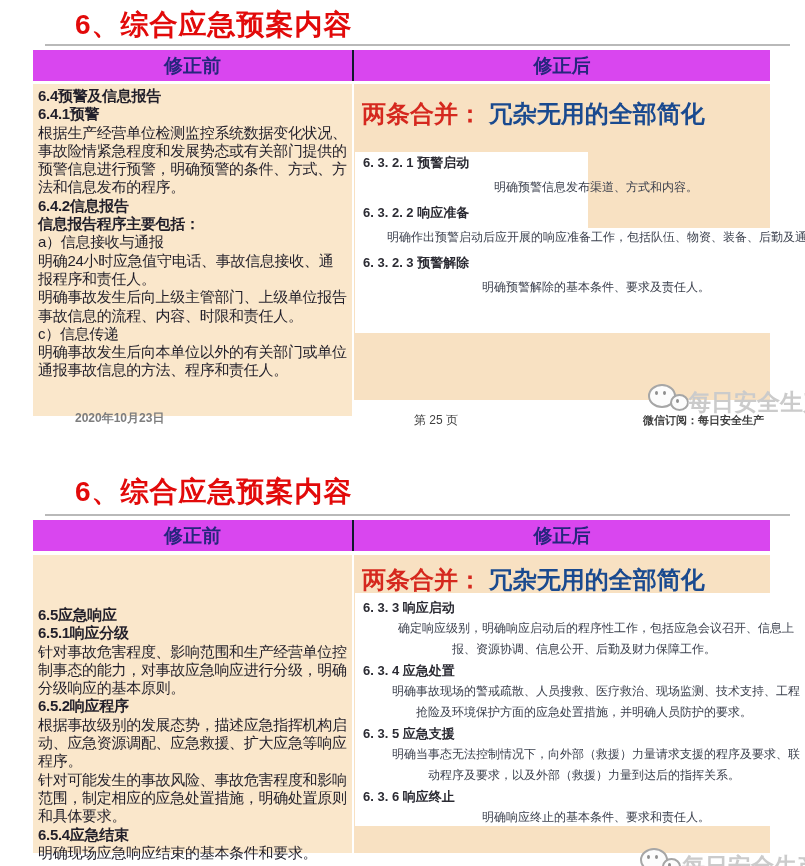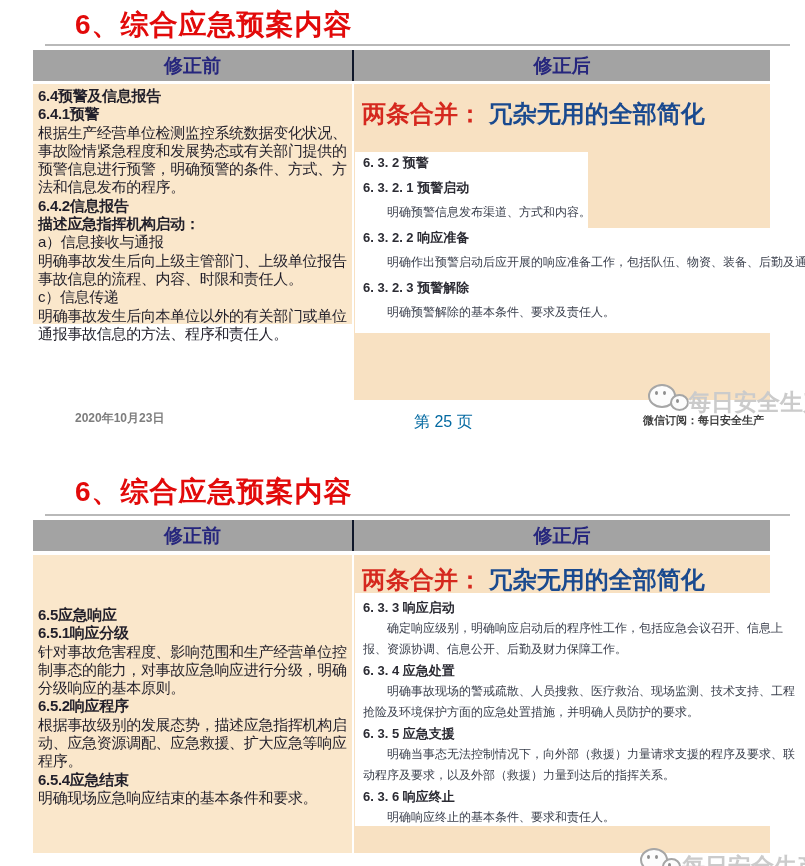--- a/index.html
+++ b/index.html
@@ -2,44 +2,44 @@
 <html><head>
 <meta charset="utf-8">
 <style>
   html,body{margin:0;padding:0;background:#fff;}
   #page{position:relative;width:805px;height:866px;overflow:hidden;background:#ffffff;
         font-family:"Liberation Sans","DejaVu Sans",sans-serif;}
   .slide{position:absolute;left:0;width:805px;}
   .slide-title{position:absolute;left:75px;margin:0;font-size:28px;font-weight:bold;
         color:#e20a0a;letter-spacing:1px;white-space:nowrap;}
   .title-rule{position:absolute;left:45px;width:745px;height:0;border-top:2px solid #b9b9b9;}
-  .thead{position:absolute;left:33px;width:737px;height:31px;background:#a3a3a3;display:flex;}
+  .thead{position:absolute;left:33px;width:737px;height:31px;background:#d946ef;display:flex;}
   .th{display:flex;align-items:center;justify-content:center;font-size:19px;font-weight:bold;
       color:#26267d;}
   .th-left{width:319px;}
   .th-right{flex:1;border-left:2px solid #0f172a;}
   .cell-left{position:absolute;left:33px;width:319px;background:#fae7cb;box-sizing:border-box;
       padding:3px 5px 0 5px;color:#211f2a;font-size:15px;line-height:1.22;letter-spacing:-0.3px;}
   .cell-left p{margin:0;}
   .cell-left .b{font-weight:bold;}
   .cell-right{position:absolute;left:352px;width:418px;background:#f8e1c2;border-left:2px solid #fff;box-sizing:border-box;}
   .callout{position:absolute;left:362px;margin:0;font-size:24px;font-weight:bold;white-space:nowrap;}
   .callout .red{color:#d5281e;}
   .callout .blue{color:#1a4a8f;}
   .whitebox{position:absolute;background:#ffffff;}
   .rtext{position:absolute;left:355px;width:450px;box-sizing:border-box;padding-left:8px;}
   .rtext .rh{margin:0;font-size:13px;font-weight:bold;color:#2b2b33;
       font-family:"Liberation Sans","DejaVu Sans",sans-serif;white-space:nowrap;}
   .rtext .rp{margin:0;font-size:12px;color:#3a3f4c;text-indent:2em;
-      font-family:"Liberation Serif","DejaVu Serif",serif;}
+      font-family:"Liberation Serif","DejaVu Serif",serif;text-align:center;}
   .rtext .nowrap{white-space:nowrap;overflow:hidden;}
   .lh25 .rh,.lh25 .rp{line-height:25px;}
   .lh21 .rh,.lh21 .rp{line-height:21px;}
   .footer-date{position:absolute;left:75px;font-size:12px;font-weight:bold;color:#7d7d7d;margin:0;}
-  .footer-page{position:absolute;left:414px;font-size:16px;color:#0369a1;margin:0;}
+  .footer-page{position:absolute;left:414px;font-size:12px;color:#404040;margin:0;}
   .wm-big{position:absolute;margin:0;font-size:23px;font-weight:bold;color:#cbcbcb;white-space:nowrap;}
   .wm-small{position:absolute;margin:0;font-size:11px;font-weight:bold;color:#3f3f3f;white-space:nowrap;}
   .wm-icon{position:absolute;width:44px;height:30px;}
   .wm-icon .bub1{position:absolute;left:0;top:0;width:24px;height:20px;border-radius:50%;
       background:#fcfcfc;border:2px solid #a6a6a6;}
   .wm-icon .bub2{position:absolute;left:22px;top:10px;width:15px;height:13px;border-radius:50%;
       background:#fcfcfc;border:2px solid #a6a6a6;}
   .wm-icon .eye{position:absolute;width:3px;height:4px;border-radius:50%;background:#8f8f8f;}
   .wm-icon .e1{left:7px;top:7px;}
   .wm-icon .e2{left:15px;top:7px;}
@@ -53,42 +53,42 @@
   <section class="slide" style="top:0;height:460px;">
     <h1 class="slide-title" style="top:6px;">6、综合应急预案内容</h1>
     <div class="title-rule" style="top:44px;"></div>
 
     <div class="thead" style="top:50px;">
       <div class="th th-left">修正前</div>
       <div class="th th-right">修正后</div>
     </div>
 
     <div class="cell-right" style="top:84px;height:316px;"></div>
-    <div class="cell-left" style="top:84px;height:240px;">
+    <div class="cell-left" style="top:84px;height:332px;">
       <p class="b">6.4预警及信息报告</p>
       <p class="b">6.4.1预警</p>
       <p>根据生产经营单位检测监控系统数据变化状况、事故险情紧急程度和发展势态或有关部门提供的预警信息进行预警，明确预警的条件、方式、方法和信息发布的程序。</p>
       <p class="b">6.4.2信息报告</p>
-      <p class="b">描述应急指挥机构启动：</p>
+      <p class="b">信息报告程序主要包括：</p>
       <p>a）信息接收与通报</p>
+      <p>明确24小时应急值守电话、事故信息接收、通报程序和责任人。</p>
       <p>明确事故发生后向上级主管部门、上级单位报告事故信息的流程、内容、时限和责任人。</p>
       <p>c）信息传递</p>
       <p>明确事故发生后向本单位以外的有关部门或单位通报事故信息的方法、程序和责任人。</p>
     </div>
 
     <p class="callout" style="top:98px;">
       <span class="red">两条合并：</span>
       <span class="blue">冗杂无用的全部简化</span>
     </p>
 
     <div class="whitebox" style="left:355px;top:152px;width:233px;height:76px;"></div>
     <div class="whitebox" style="left:355px;top:228px;width:450px;height:105px;"></div>
 
     <div class="rtext lh25" style="top:150px;">
-      <p class="rh">6. 3. 2   预警</p>
       <p class="rh">6. 3. 2. 1   预警启动</p>
       <p class="rp">明确预警信息发布渠道、方式和内容。</p>
       <p class="rh">6. 3. 2. 2   响应准备</p>
       <p class="rp nowrap">明确作出预警启动后应开展的响应准备工作，包括队伍、物资、装备、后勤及通信。</p>
       <p class="rh">6. 3. 2. 3   预警解除</p>
       <p class="rp">明确预警解除的基本条件、要求及责任人。</p>
     </div>
 
     <p class="footer-date" style="top:410px;">2020年10月23日</p>
     <p class="footer-page" style="top:412px;">第 25 页</p>
@@ -113,20 +113,21 @@
       <div class="th th-right">修正后</div>
     </div>
 
     <div class="cell-right" style="top:85px;height:298px;"></div>
     <div class="cell-left" style="top:85px;height:298px;padding-top:51px;">
       <p class="b">6.5应急响应</p>
       <p class="b">6.5.1响应分级</p>
       <p>针对事故危害程度、影响范围和生产经营单位控制事态的能力，对事故应急响应进行分级，明确分级响应的基本原则。</p>
       <p class="b">6.5.2响应程序</p>
       <p>根据事故级别的发展态势，描述应急指挥机构启动、应急资源调配、应急救援、扩大应急等响应程序。</p>
+      <p>针对可能发生的事故风险、事故危害程度和影响范围，制定相应的应急处置措施，明确处置原则和具体要求。</p>
       <p class="b">6.5.4应急结束</p>
       <p>明确现场应急响应结束的基本条件和要求。</p>
     </div>
 
     <p class="callout" style="top:94px;">
       <span class="red">两条合并：</span>
       <span class="blue">冗杂无用的全部简化</span>
     </p>
 
     <div class="whitebox" style="left:355px;top:123px;width:450px;height:233px;"></div>

